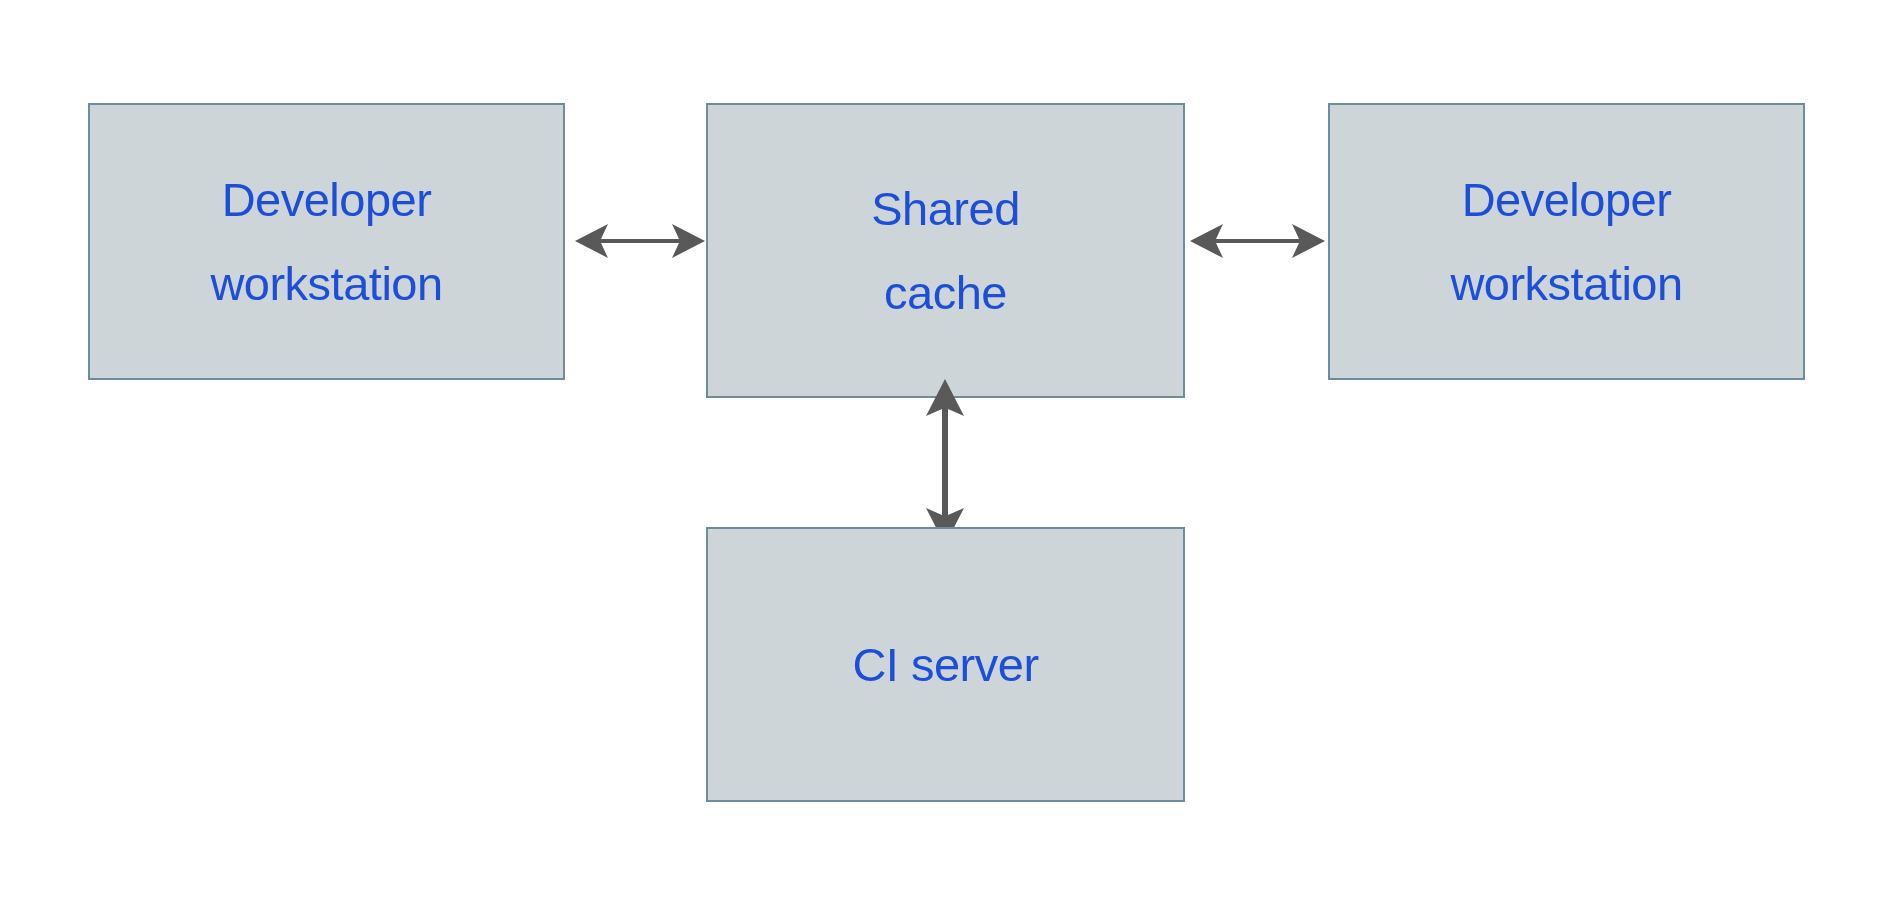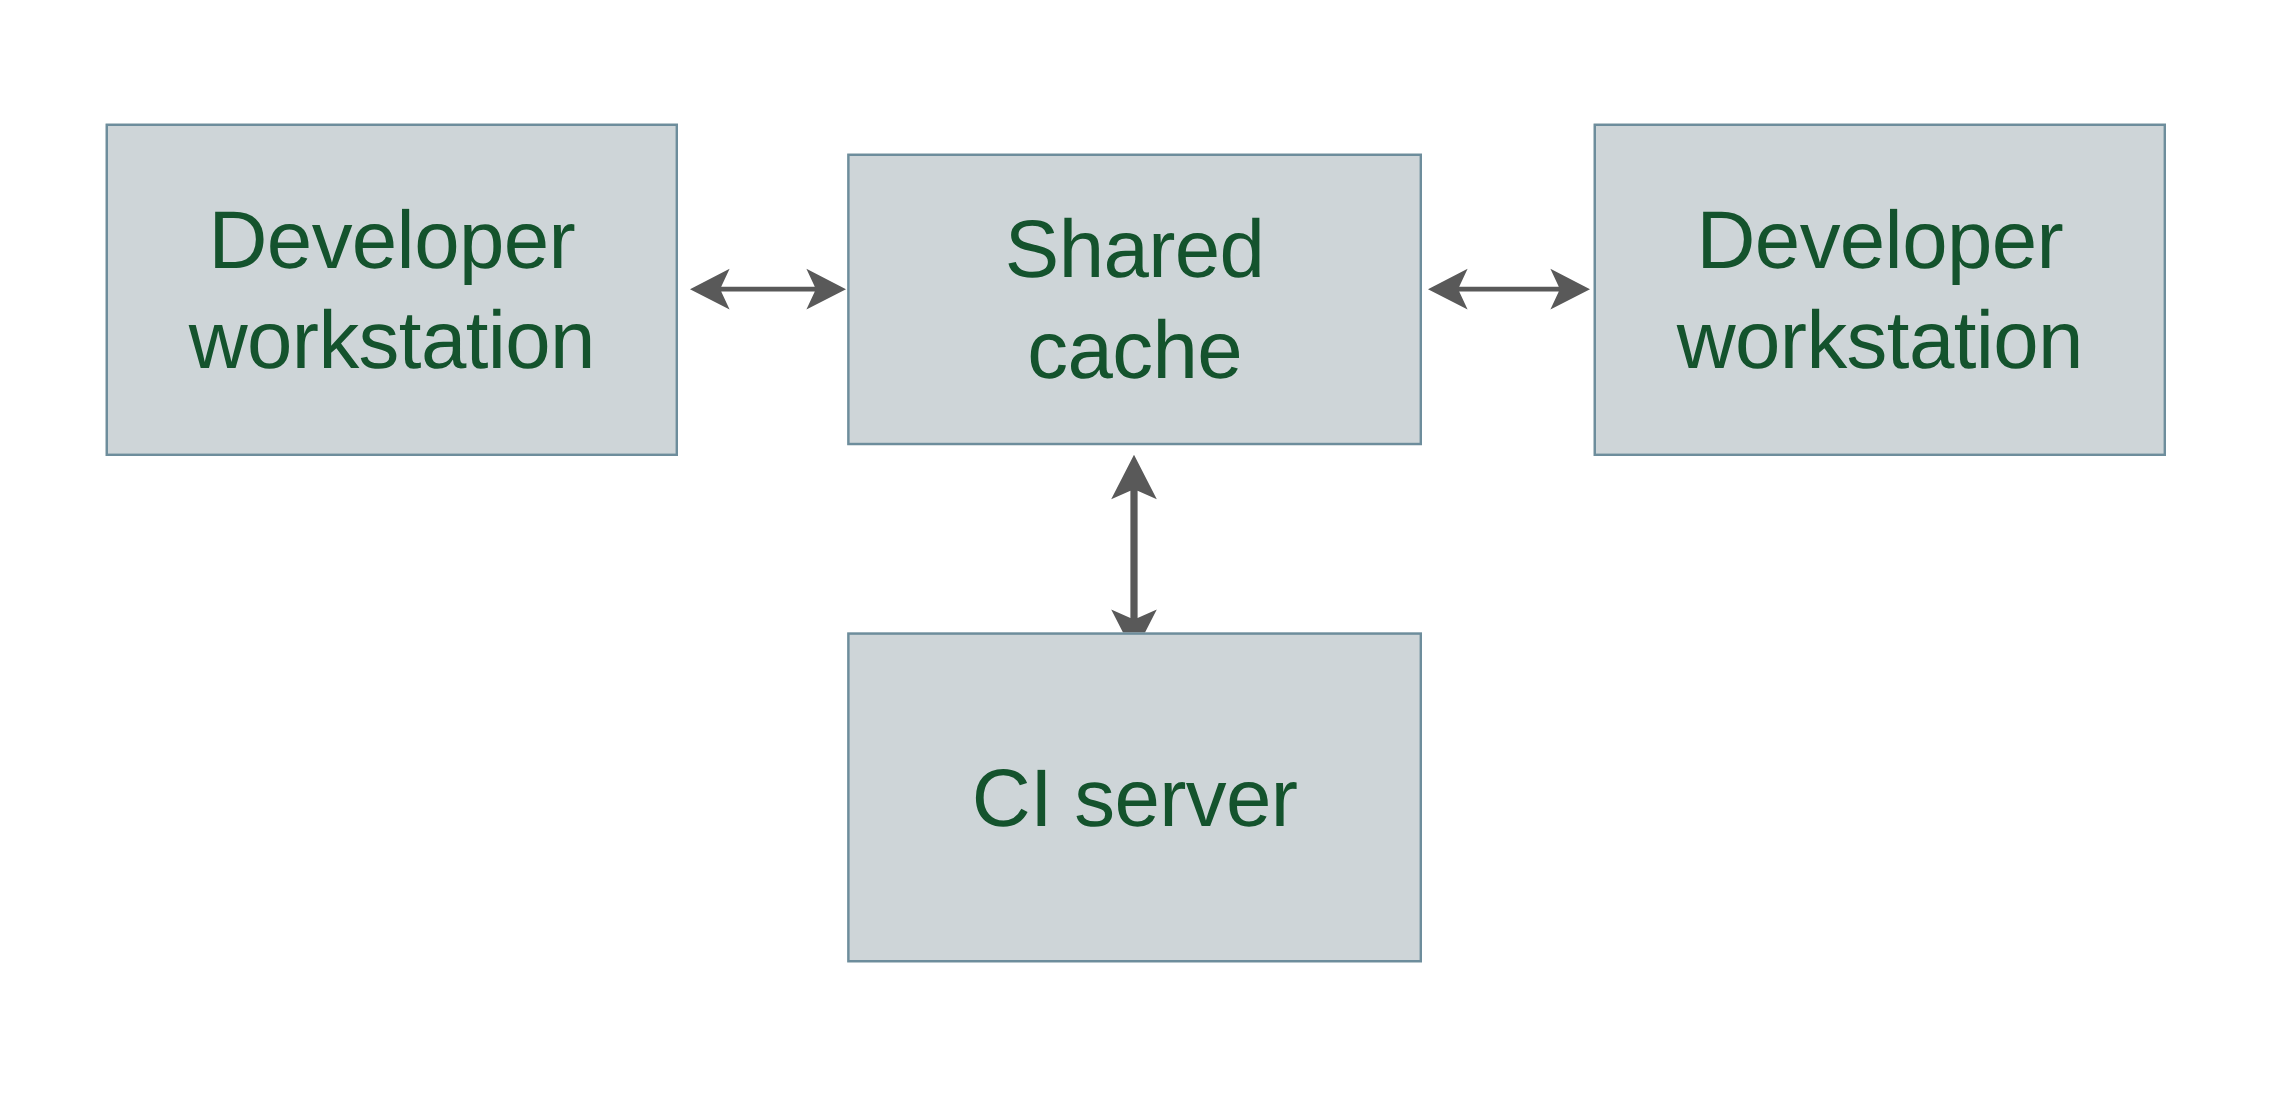--- a/index.html
+++ b/index.html
@@ -24,36 +24,36 @@
     box-sizing: border-box;
     background: #ced5d8;
     border: 2px solid #6d8d9c;
     display: flex;
     align-items: center;
     justify-content: center;
     text-align: center;
   }
   .node-label {
     font-family: "Liberation Sans", sans-serif;
-    font-size: 68px;
+    font-size: 47px;
     line-height: 84px;
-    color: #14532d;
+    color: #1d4ed8;
     letter-spacing: -0.5px;
     white-space: pre-line;
     padding: 0 6px;
   }
   .edge-svg {
     position: absolute;
     overflow: visible;
     pointer-events: none;
   }
 
   
   #node-dev-left   { left: 88px;   top: 103px; width: 477px; height: 277px; }
-  #node-shared     { left: 706px;  top: 103px; width: 479px; height: 243px; margin-top: 25px; }
+  #node-shared     { left: 706px;  top: 103px; width: 479px; height: 295px; }
   #node-dev-right  { left: 1328px; top: 103px; width: 477px; height: 277px; }
   #node-ci         { left: 706px;  top: 527px; width: 479px; height: 275px; }
 
   
   #edge-left-shared  { left: 570px;  top: 212px;  width: 140px; height: 58px; }
   #edge-shared-right { left: 1185px; top: 212px;  width: 145px; height: 58px; }
   #edge-shared-ci    { left: 916px;  top: 376px;  width: 58px;  height: 172px; }
 </style>
 </head>
 <body>

